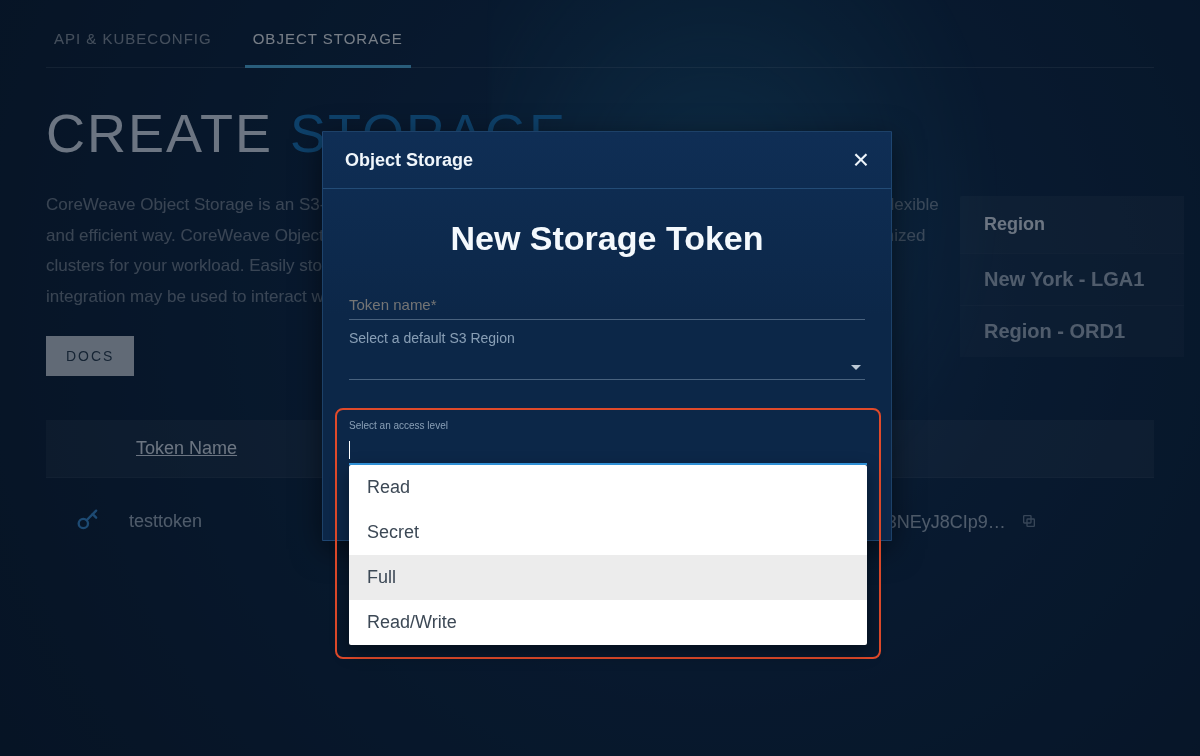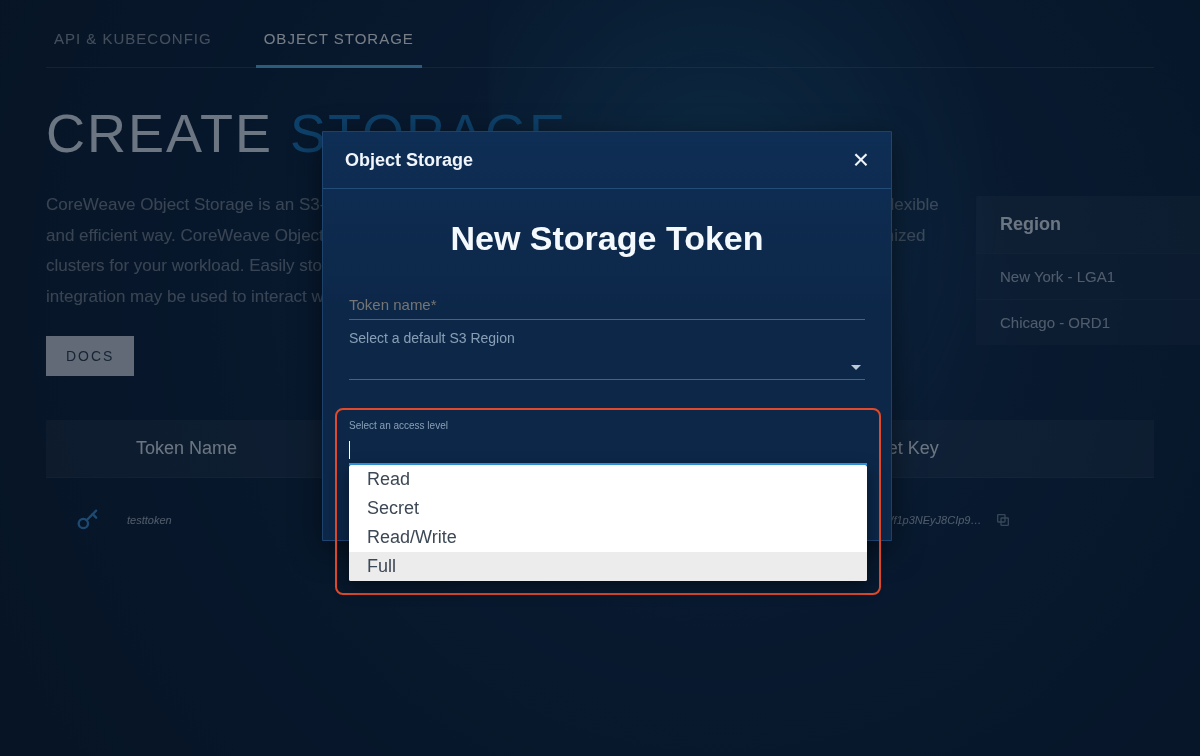--- a/index.html
+++ b/index.html
@@ -14,21 +14,21 @@
     position: absolute; left: 490px; top: -20px; width: 560px; height: 620px;
     background: radial-gradient(ellipse at 40% 35%, rgba(30,120,150,0.35), rgba(30,120,150,0) 60%);
     filter: blur(2px);
     pointer-events: none;
   }
 
   
   .page { position: relative; padding: 0 46px; }
 
   
-  .tabs { display: flex; gap: 36px; padding-top: 20px; border-bottom: 1px solid rgba(255,255,255,0.12); }
+  .tabs { display: flex; gap: 25px; padding-top: 20px; border-bottom: 1px solid rgba(255,255,255,0.12); }
   .tab {
     padding: 10px 8px 18px 8px;
     letter-spacing: 1px;
     font-size: 15px;
     color: rgba(255,255,255,0.55);
     cursor: pointer;
     border-bottom: 3px solid transparent;
     margin-bottom: -1px;
   }
   .tab.active { color: #ffffff; border-bottom-color: #55b8e6; }
@@ -59,62 +59,63 @@
     letter-spacing: 2px;
     border: none;
     cursor: pointer;
   }
   .btn.primary { background: #105c92; color: #c9e9ff; }
   .btn.secondary { background: #d0d6dc; color: #2a3a4a; }
 
   
   .region-panel {
     position: absolute;
-    right: 0;
+    right: 16px;
     top: 196px;
     width: 224px;
     background: rgba(255,255,255,0.04);
     border-top-left-radius: 2px;
   }
   .region-panel .hdr {
     padding: 18px 24px;
     font-size: 18px;
     font-weight: 600;
     color: #e8eef5;
     background: rgba(255,255,255,0.02);
   }
   .region-item {
     padding: 14px 24px;
-    font-size: 15px;
+    font-size: 20px;
     color: rgba(220,230,240,0.75);
     border-top: 1px solid rgba(255,255,255,0.04);
+    font-weight: bold;
   }
 
   
   .table {
     margin-top: 44px;
     width: 100%;
     border-collapse: collapse;
   }
   .table thead th {
     text-align: left;
     font-size: 18px;
     font-weight: 500;
     color: #e8eef5;
     padding: 18px 20px;
     background: rgba(255,255,255,0.06);
+    text-decoration: underline;
   }
   .table thead th:first-child { padding-left: 90px; }
   .table tbody td {
     padding: 28px 20px;
-    font-size: 11px;
+    font-size: 18px;
     color: rgba(220,230,240,0.75);
     border-top: 1px solid rgba(255,255,255,0.05);
     white-space: nowrap;
-    font-style: italic;
   }
   .table tbody td:first-child { padding-left: 28px; }
   .key-icon { display: inline-block; vertical-align: middle; margin-right: 22px; }
   .copy-icon { display:inline-block; vertical-align: middle; margin-left: 10px; opacity: 0.6; cursor: pointer; }
 
   
   .overlay {
     position: absolute; inset: 0;
     background: rgba(5, 18, 34, 0.55);
   }
@@ -201,21 +202,21 @@
   }
 
   .dropdown {
     margin-top: 0;
     background: #ffffff;
     border-radius: 2px;
     overflow: hidden;
     box-shadow: 0 6px 18px rgba(0,0,0,0.4);
   }
   .dropdown .opt {
-    padding: 4px 18px;
+    padding: 12px 18px;
     font-size: 18px;
     color: #3c4855;
     cursor: pointer;
   }
   .dropdown .opt.hover { background: #ececec; }
 </style>
 </head>
 <body>
 
 <div class="deco"></div>
@@ -268,21 +269,21 @@
           </span>
         </td>
       </tr>
     </tbody>
   </table>
 </div>
 
 <div class="region-panel">
   <div class="hdr">Region</div>
   <div class="region-item">New York - LGA1</div>
-  <div class="region-item">Chicago - ORD1</div>
+  <div class="region-item">Region - ORD1</div>
 </div>
 
 <div class="overlay"></div>
 
 <div class="modal">
   <div class="modal-header">
     <span class="title">Object Storage</span>
     <button class="modal-close">×</button>
   </div>
   <div class="modal-body">
@@ -302,16 +303,16 @@
 
 <div class="access-group">
   <div class="lbl">Select an access level</div>
   <div class="access-input-wrap">
     <span class="cursor"></span>
     <div class="caret up"></div>
   </div>
   <div class="dropdown">
     <div class="opt">Read</div>
     <div class="opt">Secret</div>
+    <div class="opt hover">Full</div>
     <div class="opt">Read/Write</div>
-    <div class="opt hover">Full</div>
   </div>
 </div>
 
 </body></html>

